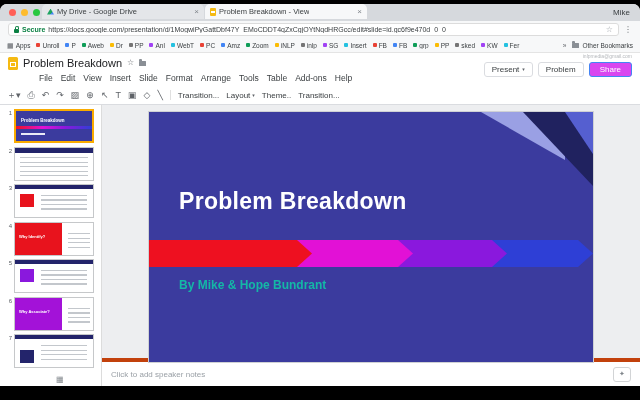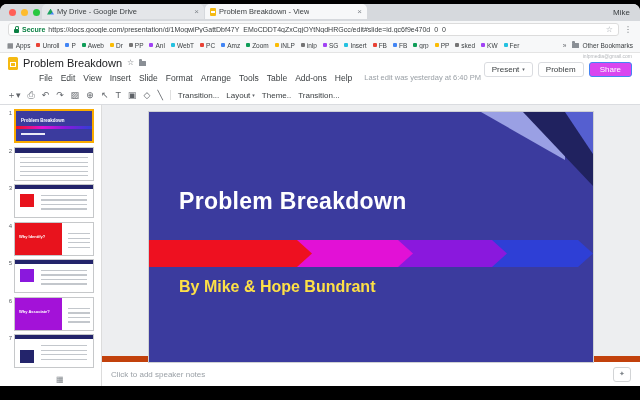--- a/index.html
+++ b/index.html
@@ -112,22 +112,22 @@
          clip-path:polygon(0 0,100% 0,100% 100%);z-index:3;}
   .slide-title{position:absolute;left:30px;top:76px;font-size:23px;font-weight:bold;color:#fff;
          letter-spacing:.3px;z-index:5;}
   .arrow-band{position:absolute;left:0;top:128px;width:444px;height:27px;z-index:4;}
   .arrow-seg{position:absolute;top:0;height:27px;
          clip-path:polygon(0 0,calc(100% - 15px) 0,100% 50%,calc(100% - 15px) 100%,0 100%);}
   .seg-0{left:0;width:163px;z-index:4;}
   .seg-1{left:147px;width:117px;z-index:3;}
   .seg-2{left:246px;width:112px;z-index:2;}
   .seg-3{left:340px;width:104px;z-index:1;}
-  .slide-subtitle{position:absolute;left:30px;top:166px;font-size:16px;font-weight:bold;color:#fde047;z-index:5;}
-  .notesbar{height:24px;background:#fff;border-top:6px solid #c2410c;display:flex;align-items:center;
+  .slide-subtitle{position:absolute;left:30px;top:166px;font-size:12px;font-weight:bold;color:#14b8a6;z-index:5;}
+  .notesbar{height:24px;background:#fff;border-top:4px solid #c2410c;display:flex;align-items:center;
          padding:0 9px;flex:none;}
   .notes-text{font-size:8px;color:#9aa0a6;}
   .notes-btn{margin-left:auto;width:16px;height:13px;border:1px solid #d2d4d6;border-radius:3px;
          display:flex;align-items:center;justify-content:center;font-size:7px;color:#80868b;}
 </style>
 </head>
 <body>
 
 <div class="window">
 
@@ -275,21 +275,20 @@
           <span class="menu-item">View</span>
           <span class="menu-item">Insert</span>
           <span class="menu-item">Slide</span>
           <span class="menu-item">Format</span>
           <span class="menu-item">Arrange</span>
           <span class="menu-item">Tools</span>
           <span class="menu-item">Table</span>
           <span class="menu-item">Add-ons</span>
           <span class="menu-item">Help</span>
         </span>
-      <span class="last-edit">Last edit was yesterday at 6:40 PM</span>
     </div>
     <div class="header-actions">
       <span class="btn">
         <span>Present</span>
         <span class="btn-caret">▾</span>
       </span>
       <span class="btn">
         <span>Problem</span>
       </span>
       <span class="btn btn-share">

